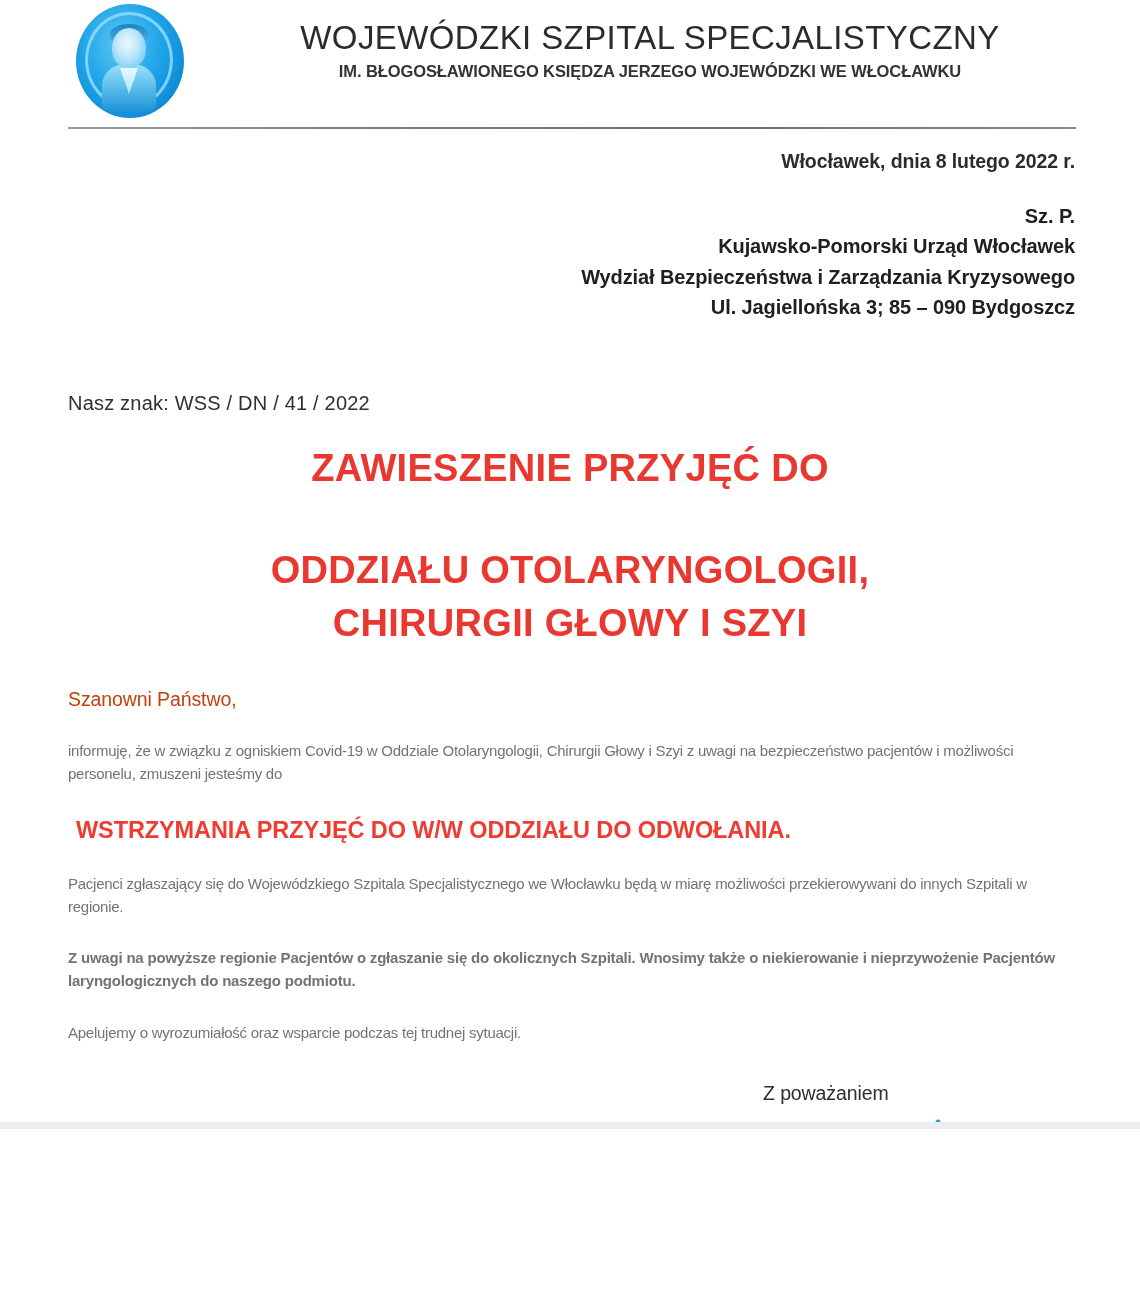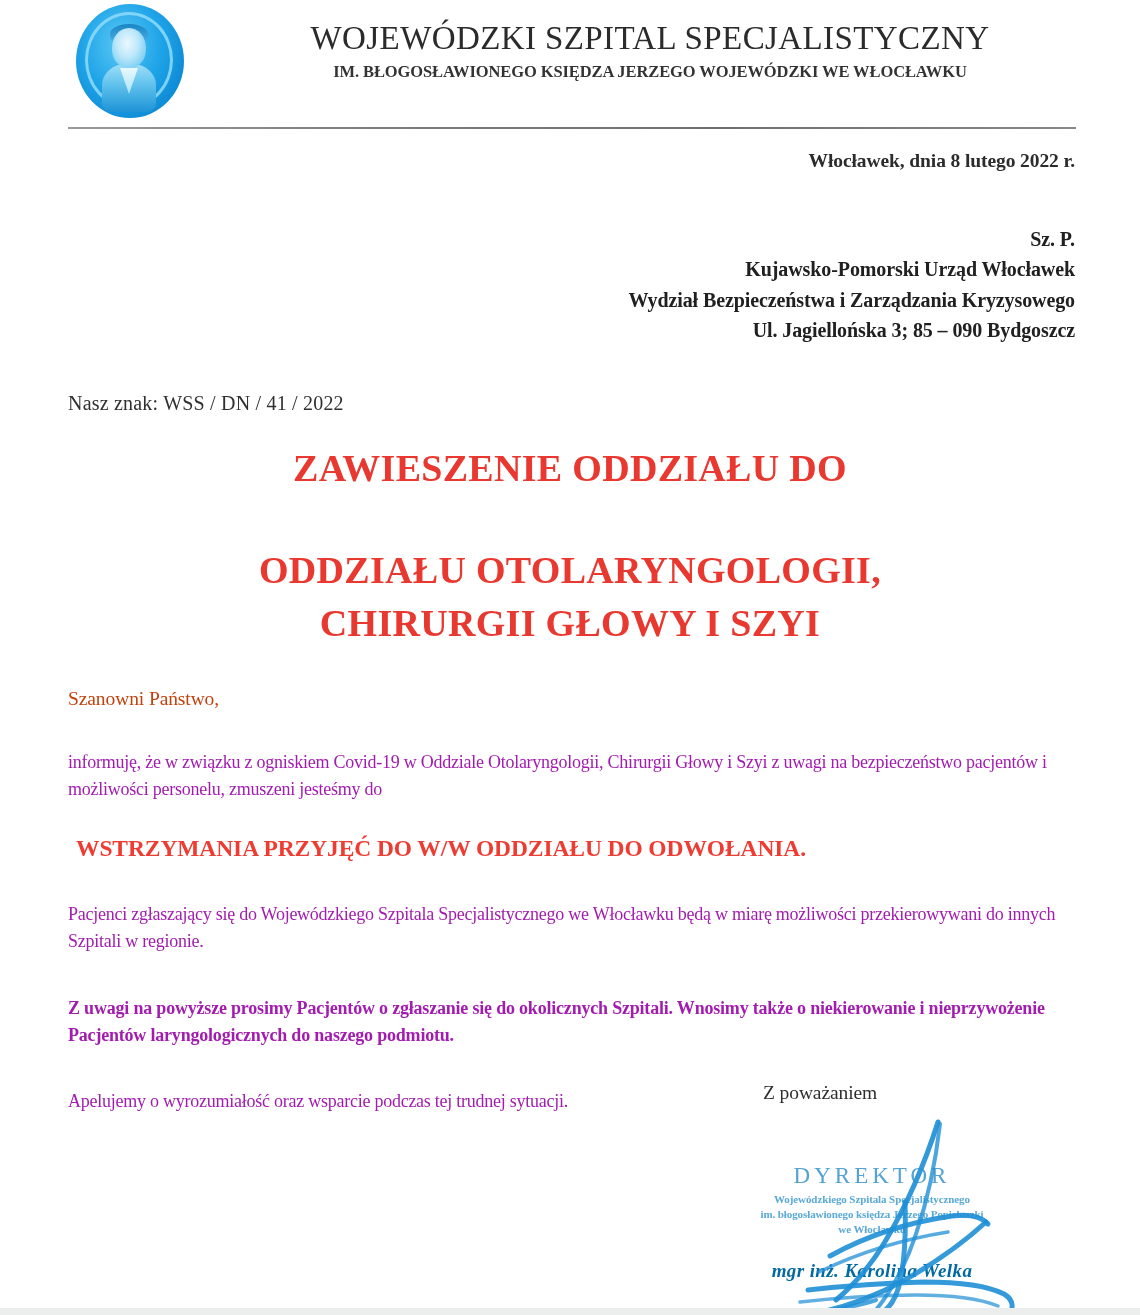--- a/index.html
+++ b/index.html
@@ -7,25 +7,24 @@
     padding: 0;
     background: #ffffff;
   }
   body {
     font-family: "Liberation Sans", sans-serif;
     -webkit-font-smoothing: antialiased;
   }
   .page {
     position: relative;
     width: 1140px;
-    height: 1315px;
+    height: 1129px;
     background: #ffffff;
     overflow: hidden;
     box-sizing: border-box;
-    font-family: Liberation Serif, serif;
   }
 
   
   .letterhead {
     position: absolute;
     top: 0;
     left: 0;
     width: 1140px;
     height: 128px;
   }
@@ -131,21 +130,21 @@
     top: 150px;
     text-align: right;
   }
   .doc-date {
     font-size: 19.5px;
     font-weight: 700;
     color: #2c2c2c;
     letter-spacing: -0.1px;
   }
   .addressee {
-    margin-top: 52px;
+    margin-top: 28px;
     font-size: 20px;
     font-weight: 700;
     color: #202020;
     line-height: 1.52;
     letter-spacing: -0.1px;
   }
   .addressee div { white-space: nowrap; }
 
   
   .reference {
@@ -193,24 +192,24 @@
     left: 68px;
     top: 688px;
     width: 1008px;
   }
   .salutation {
     font-size: 19.5px;
     color: #c2410c;
     letter-spacing: -0.1px;
   }
   .para {
-    margin-top: 39px;
-    font-size: 18px;
+    margin-top: 29px;
+    font-size: 15px;
     line-height: 1.52;
-    color: #a21caf;
+    color: #737373;
     letter-spacing: -0.25px;
   }
   .para.bold {
     font-weight: 700;
     letter-spacing: -0.2px;
   }
   .para-red {
     margin-top: 30px;
     margin-left: 8px;
     font-size: 23.5px;
@@ -315,35 +314,35 @@
       <div>Sz. P.</div>
       <div>Kujawsko-Pomorski Urząd Włocławek</div>
       <div>Wydział Bezpieczeństwa i Zarządzania Kryzysowego</div>
       <div>Ul. Jagiellońska 3; 85 – 090 Bydgoszcz</div>
     </div>
   </div>
 
   <div class="reference">Nasz znak: WSS / DN /  41  / 2022</div>
 
   <div class="headline">
-    <div class="hl-line-1">ZAWIESZENIE ODDZIAŁU DO</div>
+    <div class="hl-line-1">ZAWIESZENIE PRZYJĘĆ DO</div>
     <div class="hl-line-2">ODDZIAŁU OTOLARYNGOLOGII,</div>
     <div class="hl-line-3">CHIRURGII GŁOWY I SZYI</div>
   </div>
 
   <div class="body-area">
     <div class="salutation">Szanowni Państwo,</div>
 
     <div class="para">informuję, że w związku z ogniskiem Covid-19 w Oddziale Otolaryngologii, Chirurgii Głowy i Szyi z uwagi na bezpieczeństwo pacjentów i możliwości personelu, zmuszeni jesteśmy do</div>
 
     <div class="para-red">WSTRZYMANIA PRZYJĘĆ DO W/W ODDZIAŁU DO ODWOŁANIA.</div>
 
     <div class="para">Pacjenci zgłaszający się do Wojewódzkiego Szpitala Specjalistycznego we Włocławku będą w miarę możliwości przekierowywani do innych Szpitali w regionie.</div>
 
-    <div class="para bold">Z uwagi na powyższe prosimy Pacjentów o zgłaszanie się do okolicznych Szpitali. Wnosimy także o niekierowanie i nieprzywożenie Pacjentów laryngologicznych do naszego podmiotu.</div>
+    <div class="para bold">Z uwagi na powyższe regionie Pacjentów o zgłaszanie się do okolicznych Szpitali. Wnosimy także o niekierowanie i nieprzywożenie Pacjentów laryngologicznych do naszego podmiotu.</div>
 
     <div class="para">Apelujemy o wyrozumiałość oraz wsparcie podczas tej trudnej sytuacji.</div>
   </div>
 
   <div class="sign-area">
 
     <div class="regards">Z poważaniem</div>
 
     <div class="stamp">
       <div class="stamp-title">DYREKTOR</div>

